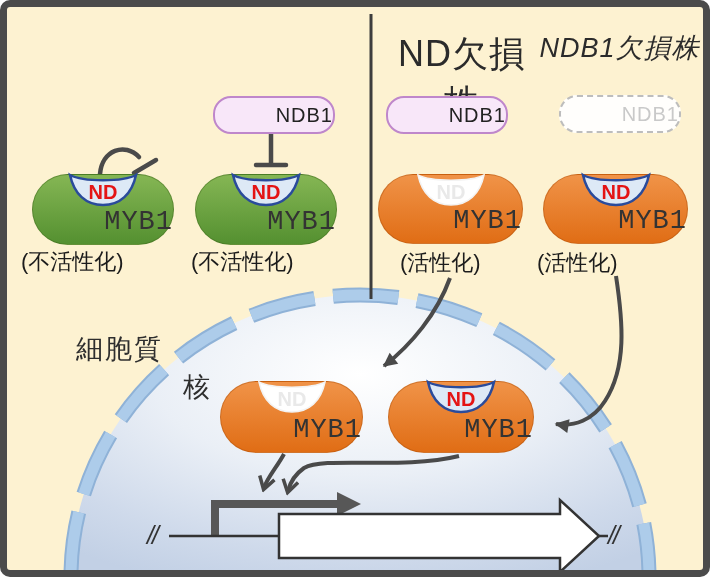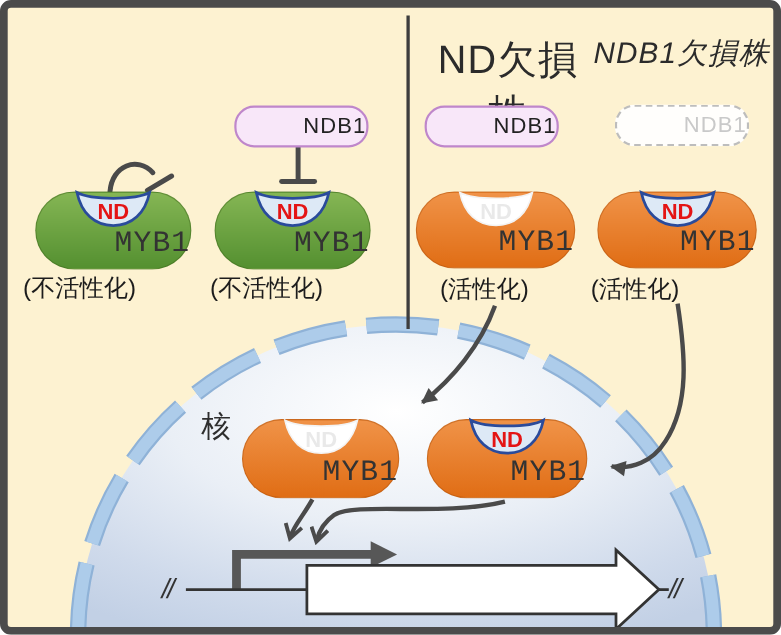--- a/index.html
+++ b/index.html
@@ -134,20 +134,21 @@
       <text x="38" y="31" text-anchor="middle" font-size="20" font-weight="bold" fill="#e41414">ND</text>
     </svg>
     <span class="pname">MYB1</span>
   </div>
 
   <div class="abs state" style="left:14px;top:240px;width:110px;">(不活性化)</div>
   <div class="abs state" style="left:184px;top:240px;width:110px;">(不活性化)</div>
   <div class="abs state" style="left:393px;top:241px;width:100px;">(活性化)</div>
   <div class="abs state" style="left:530px;top:241px;width:100px;">(活性化)</div>
 
+  <div class="abs celllabel" style="left:69px;top:324px;">細胞質</div>
   <div class="abs celllabel" style="left:176px;top:362px;">核</div>
 
   <div class="pill orange" style="left:213px;top:374px;width:141px;height:70px;">
     <svg class="crescent" viewBox="0 0 76 42">
       <path d="M 5 7 C 18 14 58 14 71 7 C 67 26 55 37 38 37 C 21 37 9 26 5 7 Z" fill="#ffffff" stroke="#f3f3f3" stroke-width="1.5"></path>
       <text x="38" y="31" text-anchor="middle" font-size="20" font-weight="bold" fill="#e9e9e9">ND</text>
     </svg>
     <span class="pname">MYB1</span>
   </div>
   <div class="pill orange" style="left:381px;top:374px;width:144px;height:70px;">

